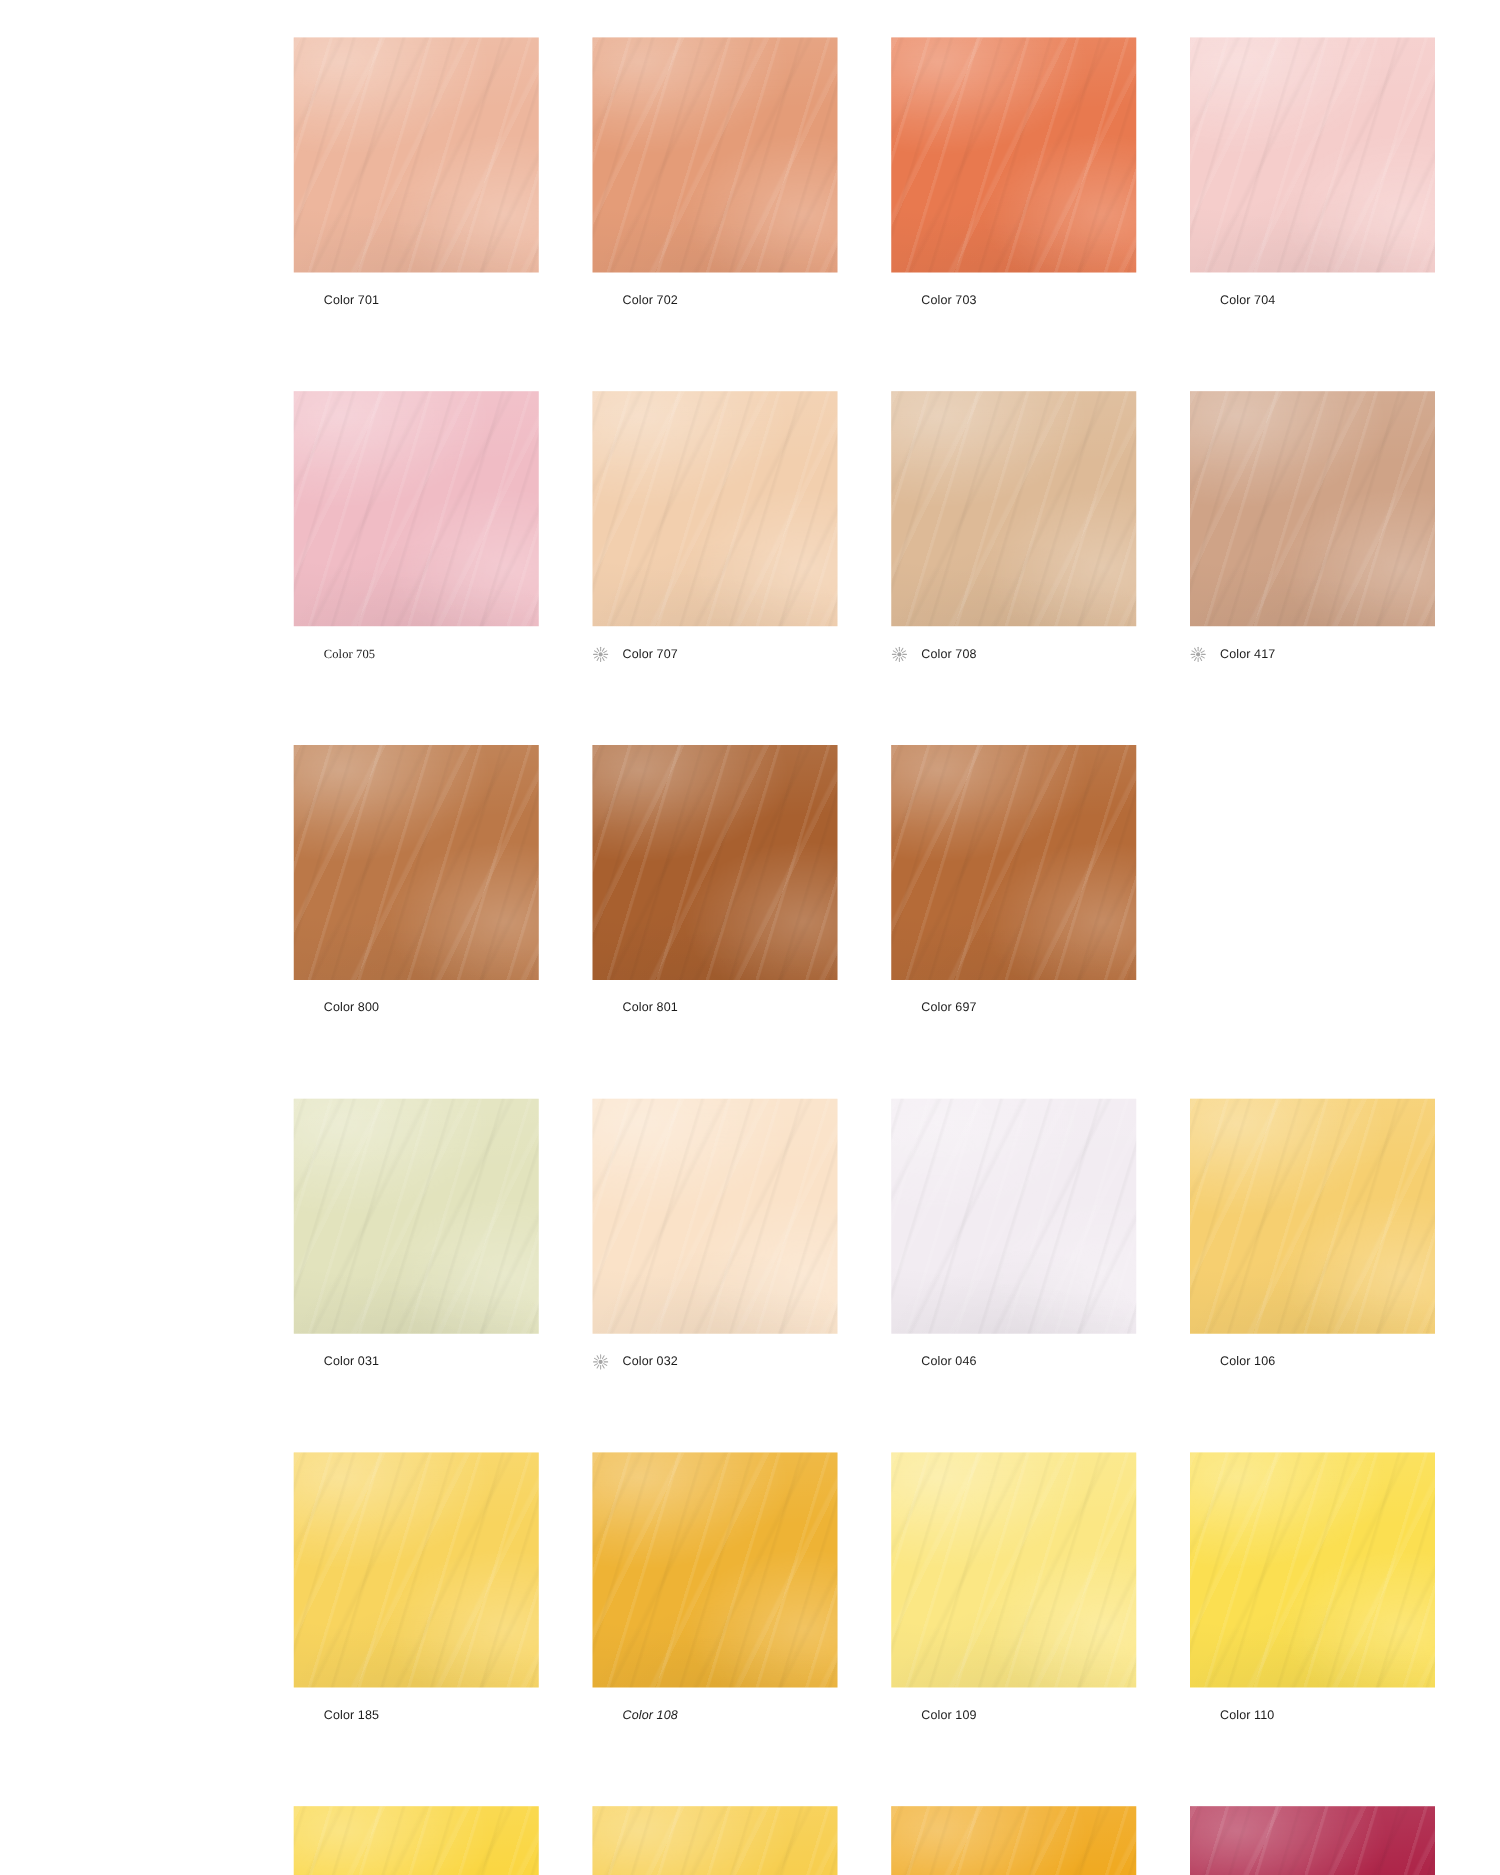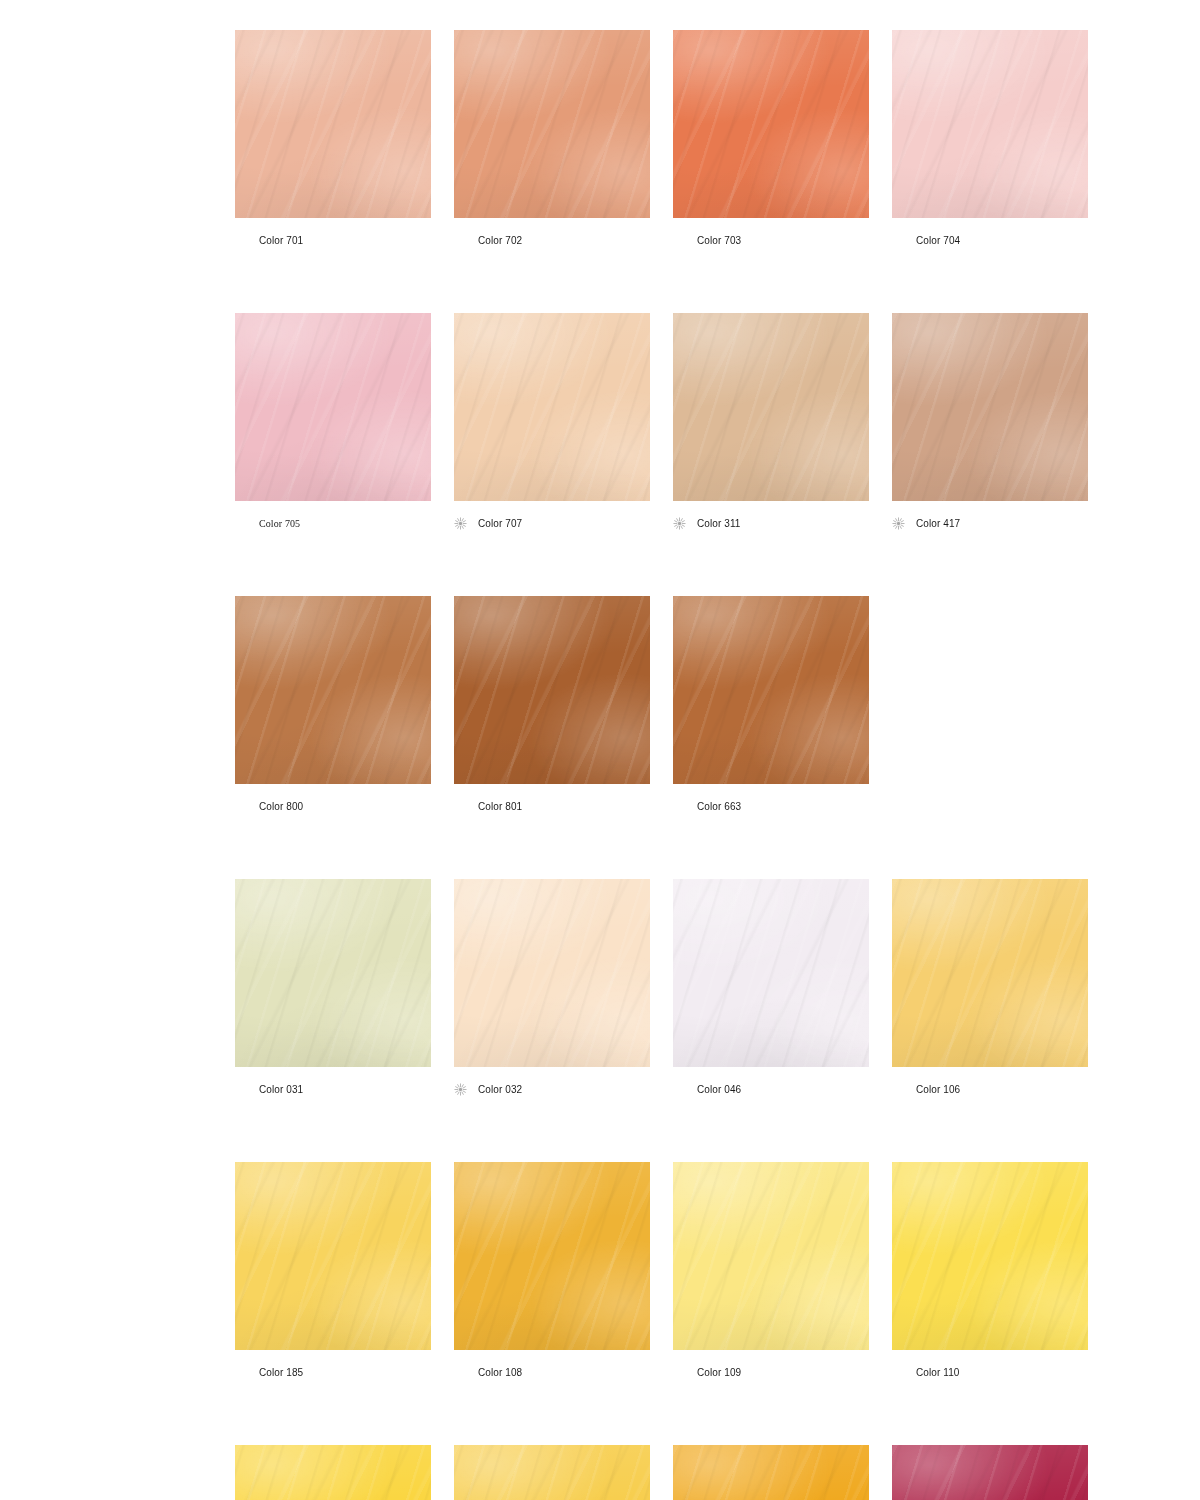--- a/index.html
+++ b/index.html
@@ -25,21 +25,21 @@
 
   .swatch-row {
     display: flex;
     flex-direction: row;
     margin-bottom: 66px;
   }
   .swatch-row:last-child { margin-bottom: 0; }
 
   .swatch-cell {
     width: 196px;
-    margin-right: 0;
+    margin-right: 20px;
     flex: 0 0 196px;
     padding-left: 23px;
   }
   .swatch-cell.spacer {
     visibility: hidden;
   }
 
   .swatch-chip {
     width: 196px;
     height: 188px;
@@ -303,21 +303,21 @@
             <line x1="12.00" y1="17.20" x2="12.00" y2="22.40" stroke="#a6a6a6" stroke-width="1.5" stroke-linecap="round"></line>
             <line x1="9.40" y1="16.50" x2="6.80" y2="21.01" stroke="#a6a6a6" stroke-width="1.5" stroke-linecap="round"></line>
             <line x1="7.50" y1="14.60" x2="2.99" y2="17.20" stroke="#a6a6a6" stroke-width="1.5" stroke-linecap="round"></line>
             <line x1="6.80" y1="12.00" x2="1.60" y2="12.00" stroke="#a6a6a6" stroke-width="1.5" stroke-linecap="round"></line>
             <line x1="7.50" y1="9.40" x2="2.99" y2="6.80" stroke="#a6a6a6" stroke-width="1.5" stroke-linecap="round"></line>
             <line x1="9.40" y1="7.50" x2="6.80" y2="2.99" stroke="#a6a6a6" stroke-width="1.5" stroke-linecap="round"></line>
             <line x1="12.00" y1="6.80" x2="12.00" y2="1.60" stroke="#a6a6a6" stroke-width="1.5" stroke-linecap="round"></line>
             <line x1="14.60" y1="7.50" x2="17.20" y2="2.99" stroke="#a6a6a6" stroke-width="1.5" stroke-linecap="round"></line>
             <line x1="16.50" y1="9.40" x2="21.01" y2="6.80" stroke="#a6a6a6" stroke-width="1.5" stroke-linecap="round"></line>
           </svg>
-          <span class="swatch-name" style="color: rgb(27, 27, 27);">Color 311</span>
+          <span class="swatch-name" style="color: rgb(27, 27, 27);">Color 708</span>
         </div>
       </div>
       <div class="swatch-cell">
         <div class="swatch-chip" style="background-color: rgb(207, 163, 135);">
           <div class="tex-a"></div>
           <div class="tex-b"></div>
           <div class="tex-c"></div>
           <div class="tex-sheen"></div>
         </div>
         <div class="swatch-label">
@@ -409,21 +409,21 @@
             <line x1="12.00" y1="17.20" x2="12.00" y2="22.40" stroke="#a6a6a6" stroke-width="1.5" stroke-linecap="round"></line>
             <line x1="9.40" y1="16.50" x2="6.80" y2="21.01" stroke="#a6a6a6" stroke-width="1.5" stroke-linecap="round"></line>
             <line x1="7.50" y1="14.60" x2="2.99" y2="17.20" stroke="#a6a6a6" stroke-width="1.5" stroke-linecap="round"></line>
             <line x1="6.80" y1="12.00" x2="1.60" y2="12.00" stroke="#a6a6a6" stroke-width="1.5" stroke-linecap="round"></line>
             <line x1="7.50" y1="9.40" x2="2.99" y2="6.80" stroke="#a6a6a6" stroke-width="1.5" stroke-linecap="round"></line>
             <line x1="9.40" y1="7.50" x2="6.80" y2="2.99" stroke="#a6a6a6" stroke-width="1.5" stroke-linecap="round"></line>
             <line x1="12.00" y1="6.80" x2="12.00" y2="1.60" stroke="#a6a6a6" stroke-width="1.5" stroke-linecap="round"></line>
             <line x1="14.60" y1="7.50" x2="17.20" y2="2.99" stroke="#a6a6a6" stroke-width="1.5" stroke-linecap="round"></line>
             <line x1="16.50" y1="9.40" x2="21.01" y2="6.80" stroke="#a6a6a6" stroke-width="1.5" stroke-linecap="round"></line>
           </svg>
-          <span class="swatch-name" style="color: rgb(27, 27, 27);">Color 663</span>
+          <span class="swatch-name" style="color: rgb(27, 27, 27);">Color 697</span>
         </div>
       </div>
       <div class="swatch-cell spacer"></div>
     </div>
     <div class="swatch-row">
       <div class="swatch-cell">
         <div class="swatch-chip" style="background-color: rgb(226, 227, 189);">
           <div class="tex-a"></div>
           <div class="tex-b"></div>
           <div class="tex-c"></div>
@@ -570,21 +570,21 @@
             <line x1="12.00" y1="17.20" x2="12.00" y2="22.40" stroke="#a6a6a6" stroke-width="1.5" stroke-linecap="round"></line>
             <line x1="9.40" y1="16.50" x2="6.80" y2="21.01" stroke="#a6a6a6" stroke-width="1.5" stroke-linecap="round"></line>
             <line x1="7.50" y1="14.60" x2="2.99" y2="17.20" stroke="#a6a6a6" stroke-width="1.5" stroke-linecap="round"></line>
             <line x1="6.80" y1="12.00" x2="1.60" y2="12.00" stroke="#a6a6a6" stroke-width="1.5" stroke-linecap="round"></line>
             <line x1="7.50" y1="9.40" x2="2.99" y2="6.80" stroke="#a6a6a6" stroke-width="1.5" stroke-linecap="round"></line>
             <line x1="9.40" y1="7.50" x2="6.80" y2="2.99" stroke="#a6a6a6" stroke-width="1.5" stroke-linecap="round"></line>
             <line x1="12.00" y1="6.80" x2="12.00" y2="1.60" stroke="#a6a6a6" stroke-width="1.5" stroke-linecap="round"></line>
             <line x1="14.60" y1="7.50" x2="17.20" y2="2.99" stroke="#a6a6a6" stroke-width="1.5" stroke-linecap="round"></line>
             <line x1="16.50" y1="9.40" x2="21.01" y2="6.80" stroke="#a6a6a6" stroke-width="1.5" stroke-linecap="round"></line>
           </svg>
-          <span class="swatch-name" style="color: rgb(27, 27, 27);">Color 108</span>
+          <span class="swatch-name" style="color: rgb(27, 27, 27); font-style: italic;">Color 108</span>
         </div>
       </div>
       <div class="swatch-cell">
         <div class="swatch-chip" style="background-color: rgb(251, 231, 132);">
           <div class="tex-a"></div>
           <div class="tex-b"></div>
           <div class="tex-c"></div>
           <div class="tex-sheen"></div>
         </div>
         <div class="swatch-label">

